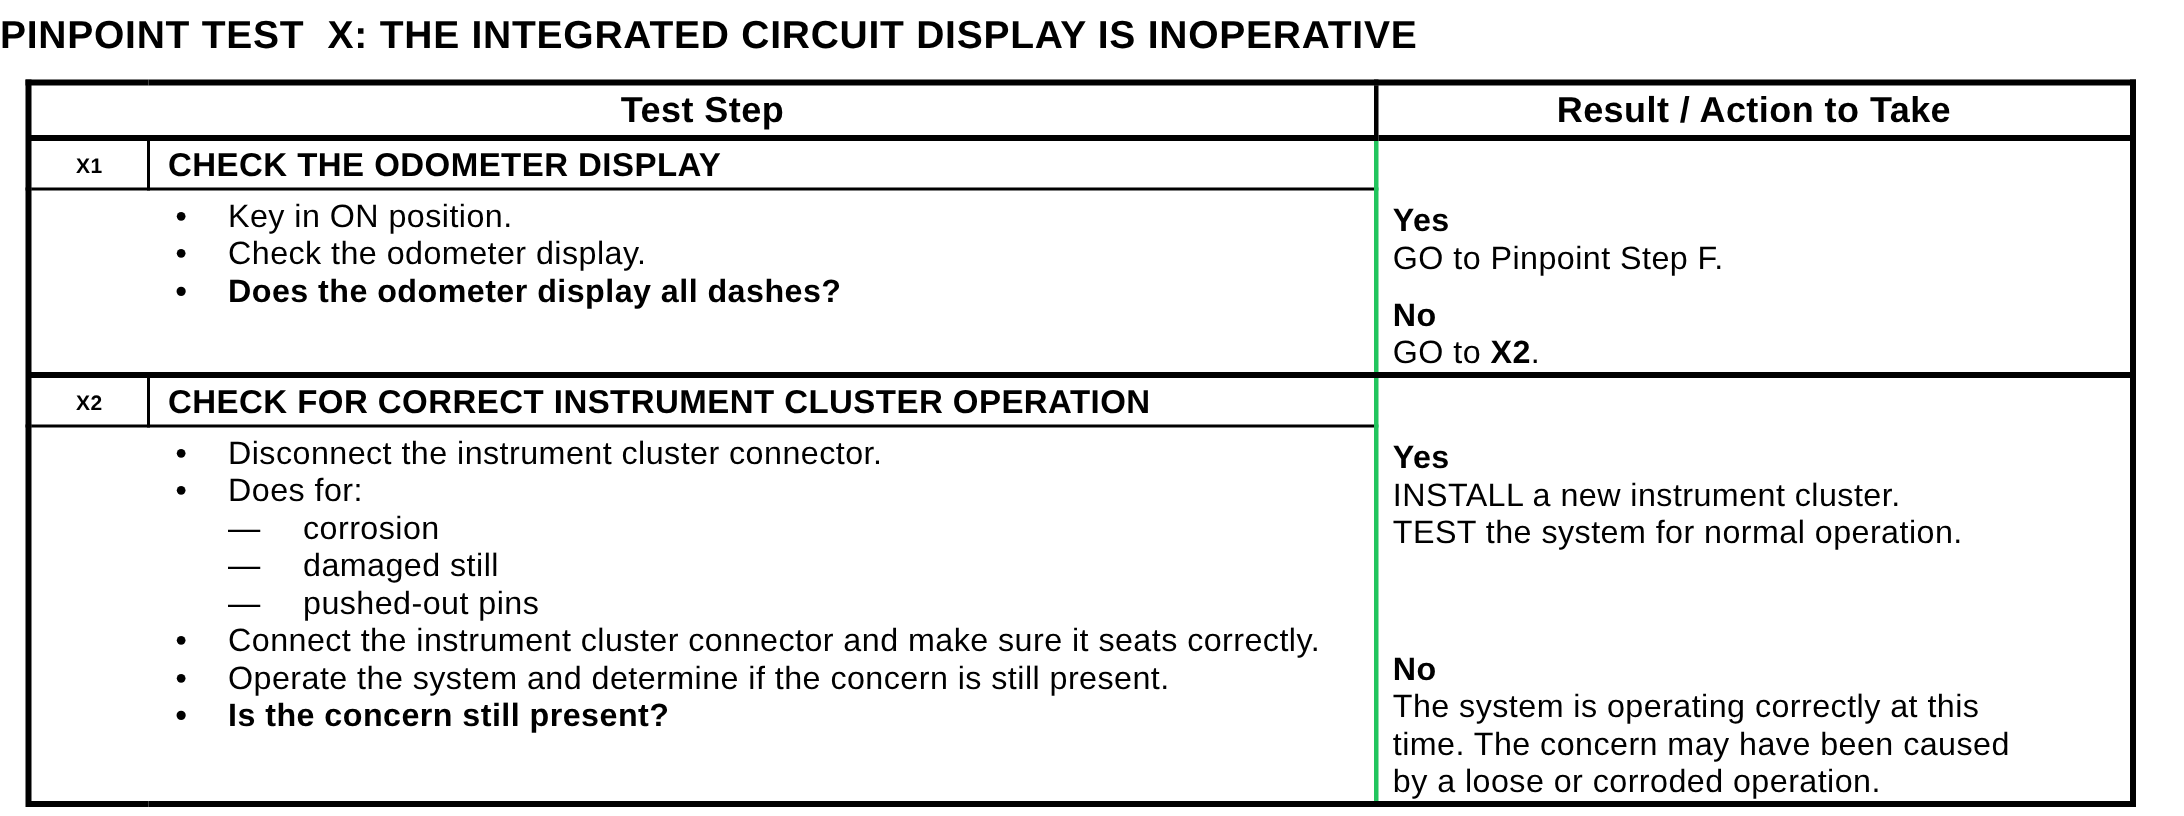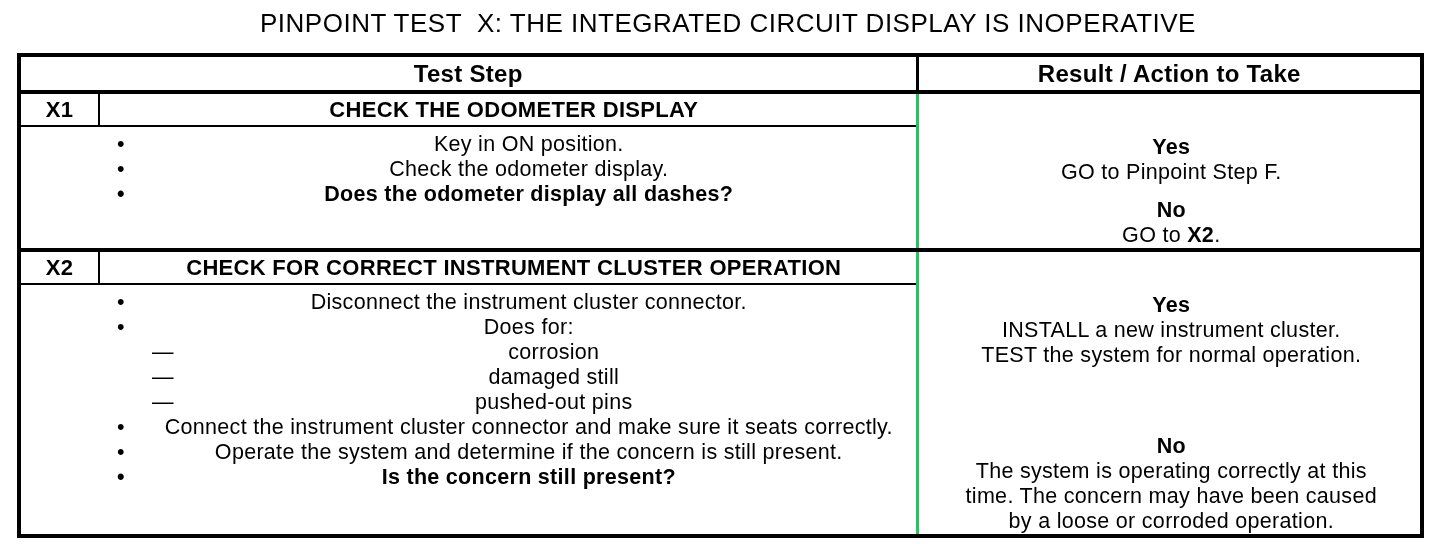--- a/index.html
+++ b/index.html
@@ -6,22 +6,22 @@
     margin: 0;
     padding: 0;
     background: #ffffff;
     width: 1456px;
     height: 544px;
     font-family: "Liberation Sans", sans-serif;
     color: #000;
     overflow: hidden;
   }
   .doc-title {
-    text-align: center;
-    font-weight: normal;
+    text-align: left;
+    font-weight: bold;
     font-size: 26px;
     letter-spacing: 0.5px;
     margin-top: 8px;
     white-space: pre-wrap;
   }
   table.pinpoint {
     border-collapse: collapse;
     table-layout: fixed;
     width: 1403px;
     margin: 14px 0 0 17px;
@@ -36,29 +36,29 @@
     font-size: 24px;
     font-weight: bold;
     height: 33px;
     padding: 0;
     text-align: center;
     vertical-align: middle;
     letter-spacing: 0.3px;
   }
   th.result-col { border-left: 3px solid #000; margin-left: 44px; }
 
-  td { padding: 0; text-align: center; }
+  td { padding: 0; }
 
   .cell-id {
     border-right: 2px solid #000;
     border-bottom: 2px solid #000;
     text-align: center;
     vertical-align: middle;
     font-weight: bold;
-    font-size: 22px;
+    font-size: 14px;
     height: 31px;
     letter-spacing: 0.3px;
   }
   .cell-name {
     border-bottom: 2px solid #000;
     font-weight: bold;
     font-size: 22px;
     letter-spacing: 0.3px;
     vertical-align: middle;
     padding-left: 12px;

